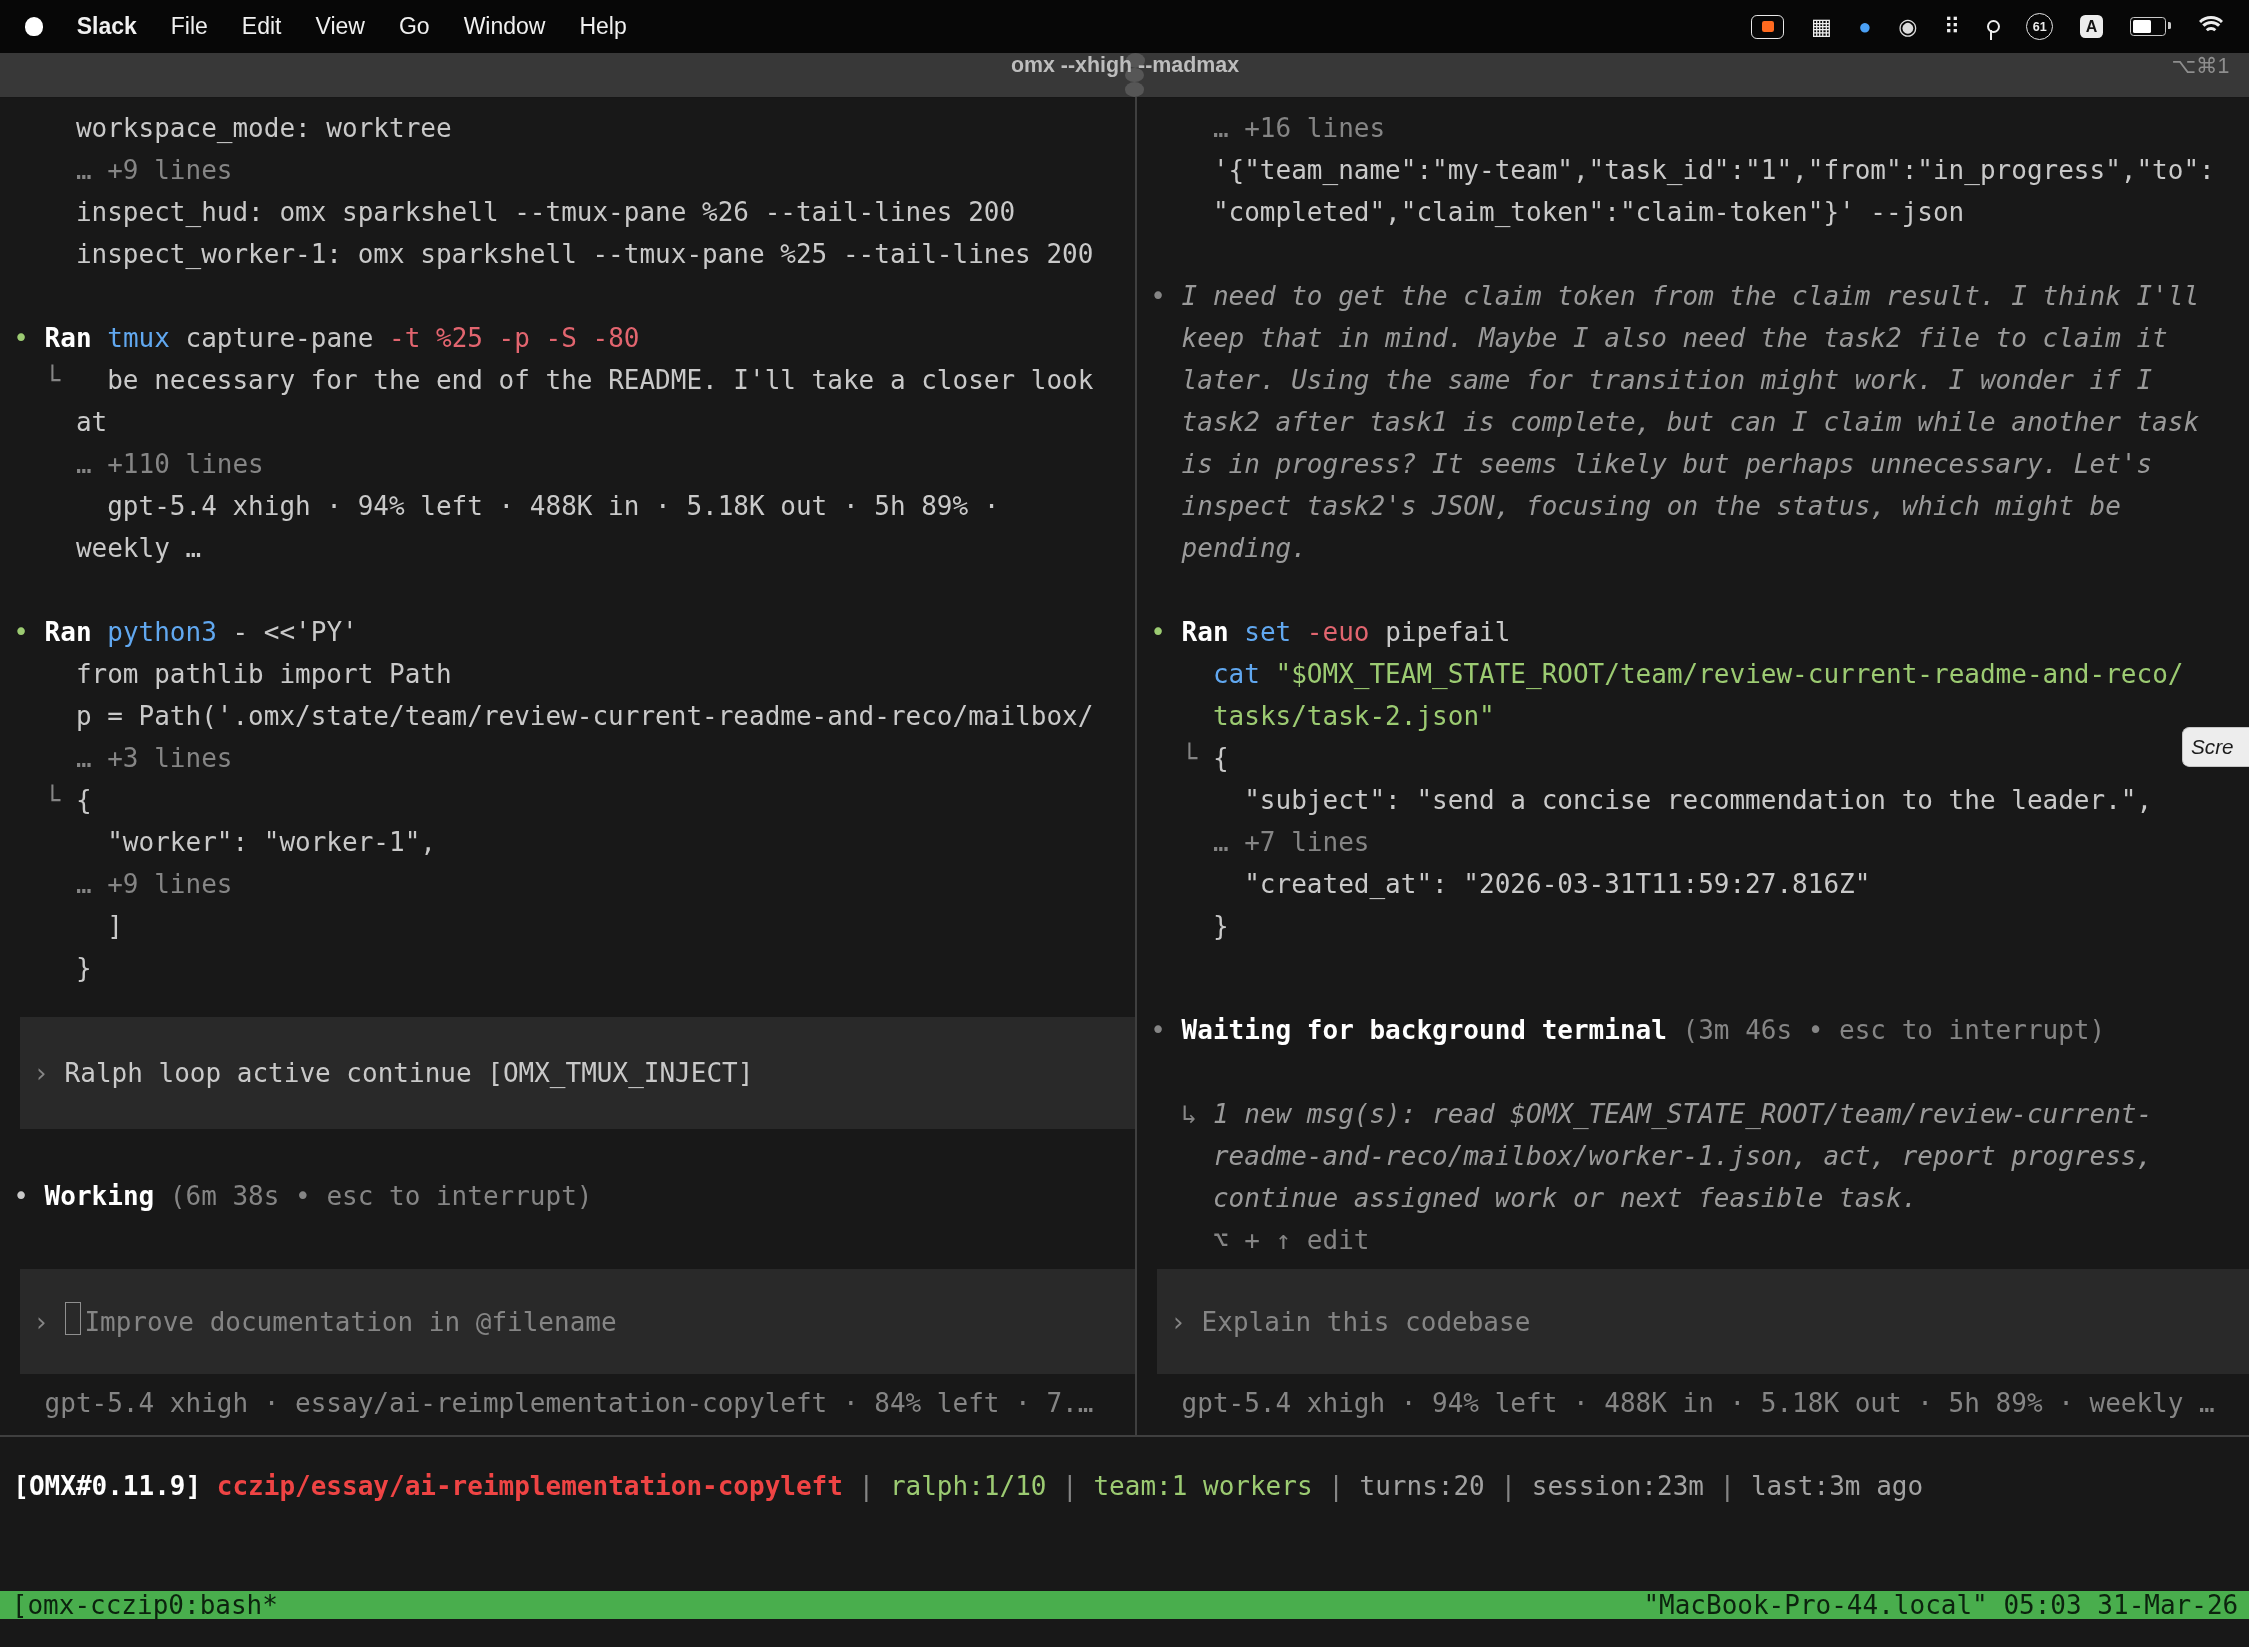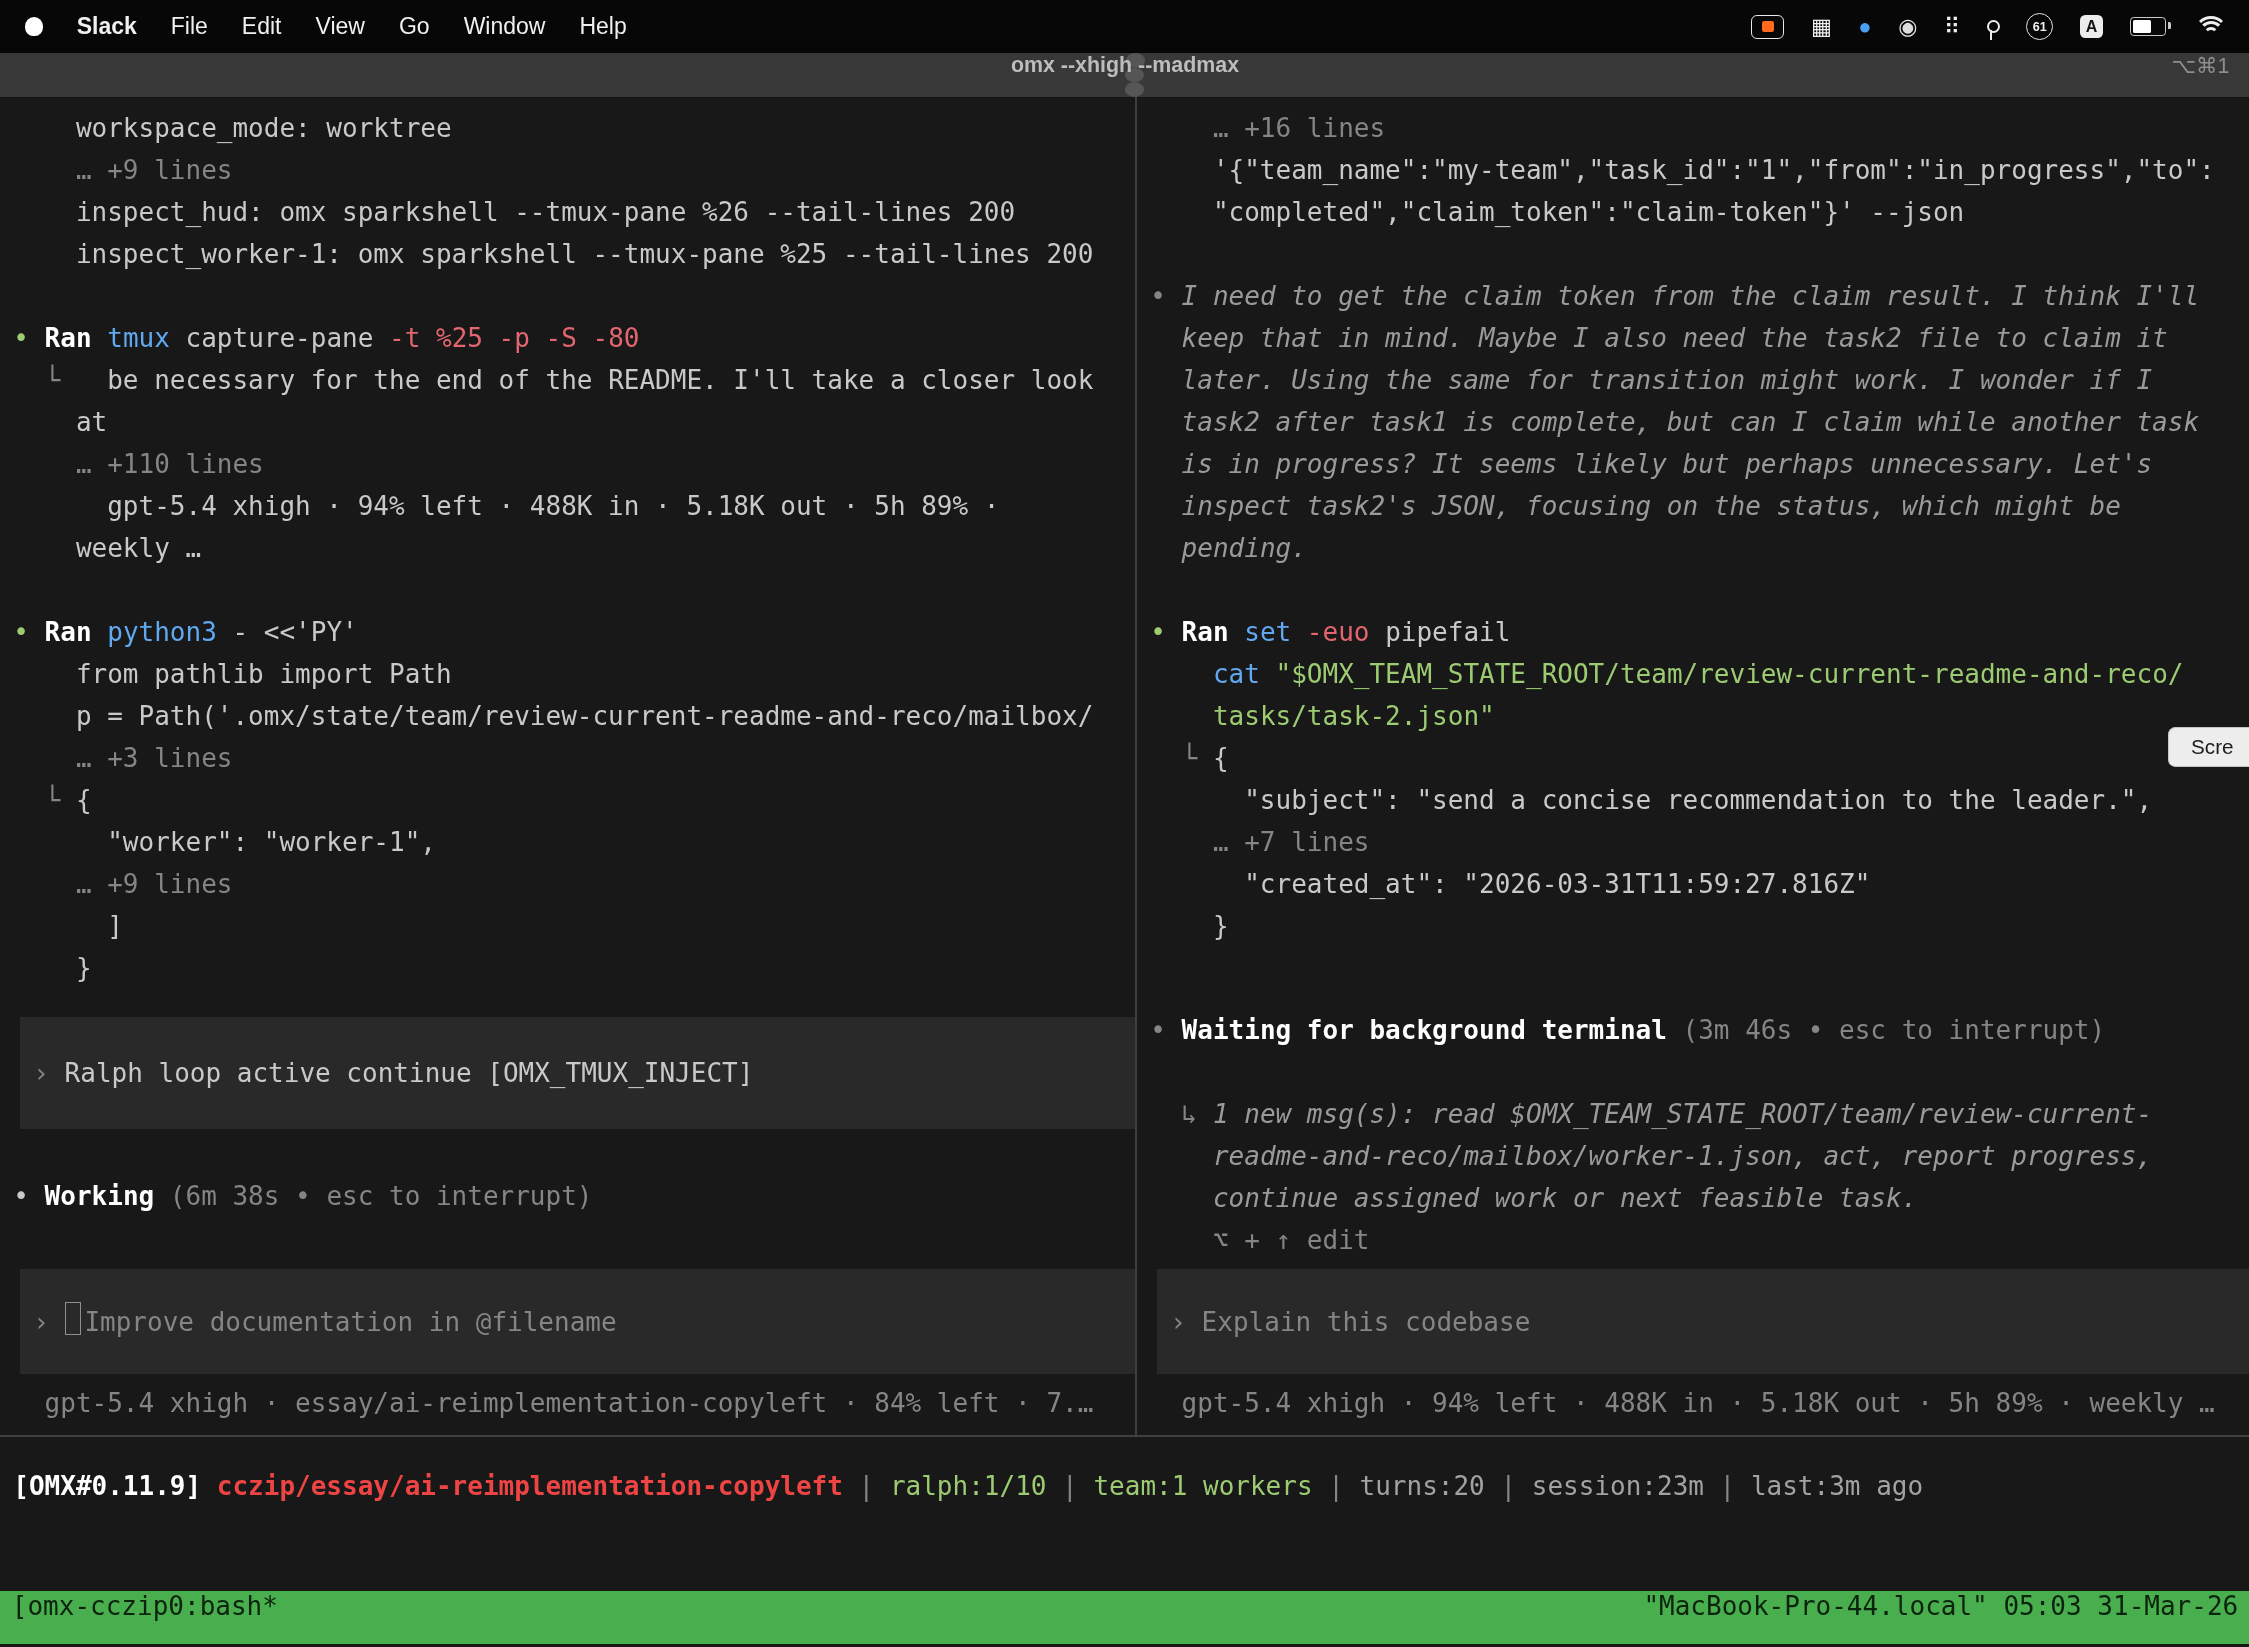--- a/index.html
+++ b/index.html
@@ -67,28 +67,28 @@
   .b{color:#ffffff;font-weight:700;}
   .bl{color:#61a8f0;}
   .r{color:#e2656f;}
   .g{color:#9ccb72;}
   .m{color:#ef4444;font-weight:bold;}
   .i{color:#9a9a9a;font-style:italic;}
   .cur{display:inline-block;width:14.8px;height:31px;border:1.5px solid #8f8f8f;vertical-align:-4.4px;margin-right:3px;}
 
   
   .omx{top:1465px;}
-  .tmuxbar{position:absolute;top:1591px;left:0;right:0;height:53px;background:#49ae4d;color:#0c230e;
-           display:flex;justify-content:space-between;padding:0 11.8px;
+  .tmuxbar{position:absolute;top:1591px;left:0;right:0;height:28px;background:#49ae4d;color:#0c230e;
+           display:flex;justify-content:space-between;align-items:center;padding:0 11.8px;
            font-size:26px;white-space:pre;}
 
   
   .scre{position:absolute;top:727px;right:0;width:59px;height:38px;background:#ededed;color:#1c1c1c;
         border:1.5px solid #c6c6c6;border-right:none;border-radius:7.4px 0 0 7.4px;display:flex;align-items:center;
-        padding-left:22px;font-family:"Liberation Sans","DejaVu Sans",sans-serif;font-size:20.7px;overflow:hidden;}
+        padding-left:8px;font-family:"Liberation Sans","DejaVu Sans",sans-serif;font-size:20.7px;overflow:hidden;font-style:italic;}
 </style>
 </head>
 <body>
 
 <div class="screen">
 
   <div class="menubar">
     <div class="mb-left">
       <span class="apple-shape"></span>
       <span class="mb-item mb-app">Slack</span>

